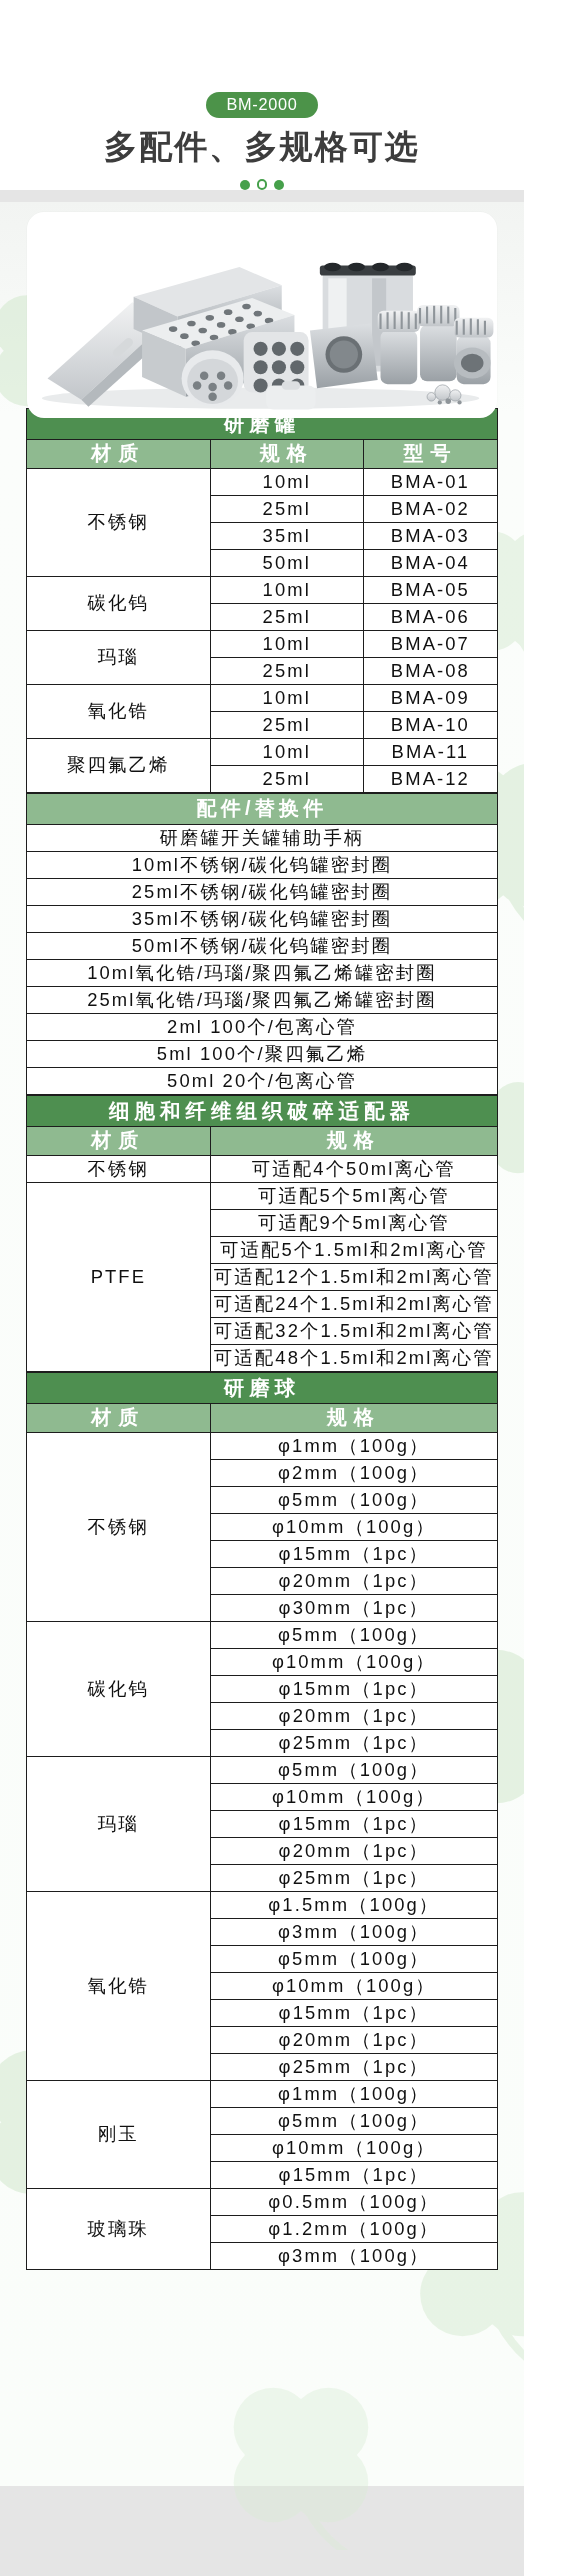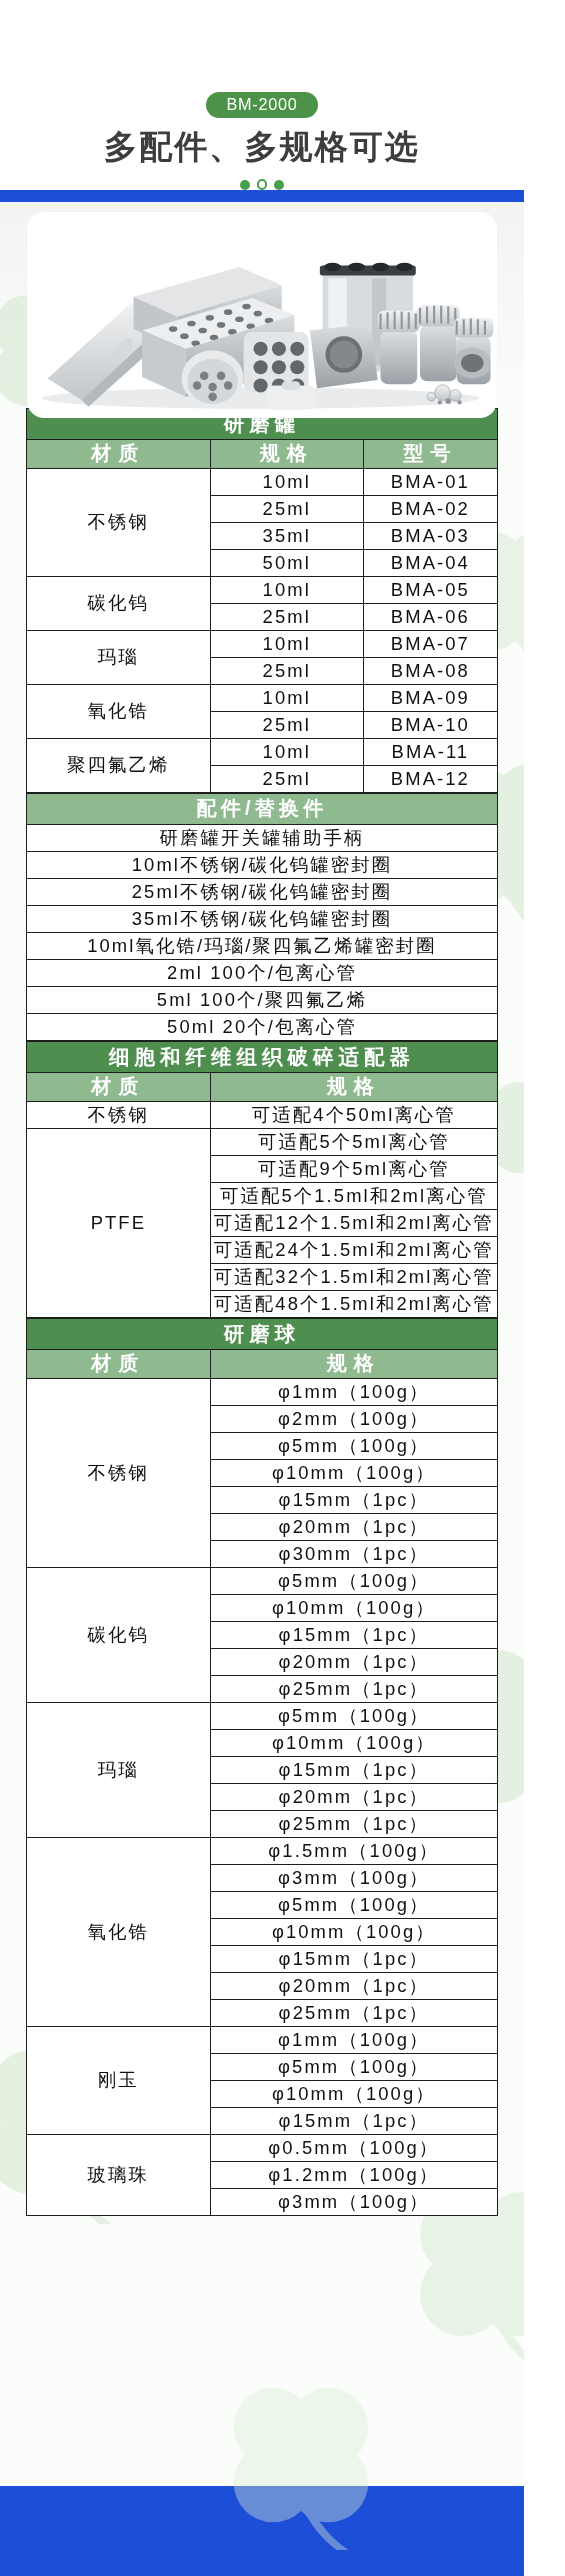--- a/index.html
+++ b/index.html
@@ -1,17 +1,17 @@
 <!DOCTYPE html>
 <html style="font-size:11.3px"><head>
 <meta charset="utf-8">
 <style>
   html,body{margin:0;padding:0;}
   body{width:566px;background:#ffffff;font-family:"Liberation Sans","DejaVu Sans",sans-serif;}
-  .page{position:relative;width:524px;height:2576px;overflow:hidden;background:#1d4ed8;}
+  .page{position:relative;width:524px;height:2576px;overflow:hidden;background:#e5e5e5;}
 
   
   .hdr{position:relative;z-index:2;text-align:center;padding-top:92px;background:#fff;}
   .badge{display:inline-block;background:#4C9349;color:#fff;font-size:16.3px;letter-spacing:0.7px;
          padding:4.2px 21px;border-radius:14px;line-height:1.1;}
   .title{margin-top:10px;font-size:33px;font-weight:700;color:#3d3d3d;letter-spacing:2.1px;line-height:1.15;}
   .dots{margin-top:12.7px;height:11.3px;display:flex;justify-content:center;align-items:center;gap:6.4px;}
   .dot{width:10px;height:10px;border-radius:50%;}
   .dot.filled{background:#46A04B;}
   .dot.hollow{background:#fff;border:2.1px solid #46A04B;width:6.4px;height:6.4px;}
@@ -335,21 +335,27 @@
           <tr>
               <td>10ml不锈钢/碳化钨罐密封圈</td>
             </tr>
           <tr>
               <td>25ml不锈钢/碳化钨罐密封圈</td>
             </tr>
           <tr>
               <td>35ml不锈钢/碳化钨罐密封圈</td>
             </tr>
           <tr>
+              <td>50ml不锈钢/碳化钨罐密封圈</td>
+            </tr>
+          <tr>
               <td>10ml氧化锆/玛瑙/聚四氟乙烯罐密封圈</td>
+            </tr>
+          <tr>
+              <td>25ml氧化锆/玛瑙/聚四氟乙烯罐密封圈</td>
             </tr>
           <tr>
               <td>2ml 100个/包离心管</td>
             </tr>
           <tr>
               <td>5ml 100个/聚四氟乙烯</td>
             </tr>
           <tr>
               <td>50ml 20个/包离心管</td>
             </tr>

